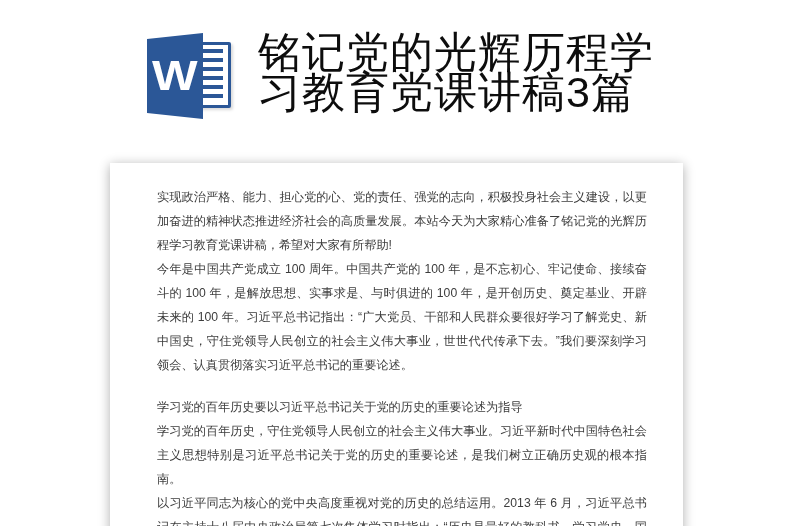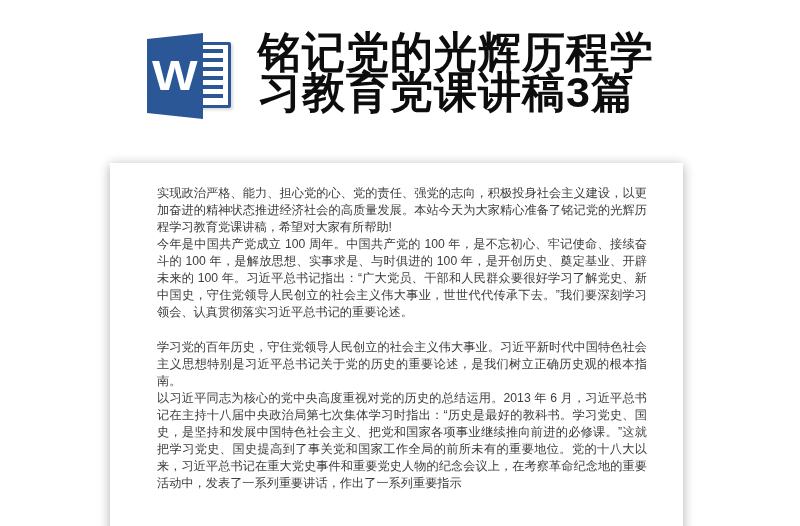--- a/index.html
+++ b/index.html
@@ -64,21 +64,21 @@
     line-height: 1;
     transform: scaleX(1.15);
   }
   .doc-title {
     position: absolute;
     left: 111px;
     top: 2px;
     width: 420px;
     font-size: 43px;
     line-height: 40px;
-    font-weight: bold;
+    font-weight: normal;
     color: #0d0d0d;
     letter-spacing: 1px;
     word-break: break-all;
   }
 
   
   .page {
     position: absolute;
     left: 110px;
     top: 163px;
@@ -86,21 +86,21 @@
     height: 1200px;
     box-sizing: border-box;
     background: #ffffff;
     box-shadow: 0 2px 11px rgba(0,0,0,0.32);
     padding: 22px 36px 0 47px;
   }
   .page p {
     margin: 0;
     width: 490px;
     font-size: 12.2px;
-    line-height: 17px;
+    line-height: 24px;
     min-height: 17.6px;
     color: #3c3c3c;
     text-align: justify;
     word-break: break-all;
   }
 </style>
 </head>
 <body>
 
 <div class="doc-header">
@@ -110,15 +110,16 @@
       <span class="wi-w">W</span>
     </div>
   </div>
   <div class="doc-title">铭记党的光辉历程学习教育党课讲稿3篇</div>
 </div>
 
 <div class="page">
   <p>实现政治严格、能力、担心党的心、党的责任、强党的志向，积极投身社会主义建设，以更加奋进的精神状态推进经济社会的高质量发展。本站今天为大家精心准备了铭记党的光辉历程学习教育党课讲稿，希望对大家有所帮助!</p>
   <p>今年是中国共产党成立 100 周年。中国共产党的 100 年，是不忘初心、牢记使命、接续奋斗的 100 年，是解放思想、实事求是、与时俱进的 100 年，是开创历史、奠定基业、开辟未来的 100 年。习近平总书记指出：“广大党员、干部和人民群众要很好学习了解党史、新中国史，守住党领导人民创立的社会主义伟大事业，世世代代传承下去。”我们要深刻学习领会、认真贯彻落实习近平总书记的重要论述。</p>
   <p></p>
+  <p>学习党的百年历史要以习近平总书记关于党的历史的重要论述为指导</p>
   <p>学习党的百年历史，守住党领导人民创立的社会主义伟大事业。习近平新时代中国特色社会主义思想特别是习近平总书记关于党的历史的重要论述，是我们树立正确历史观的根本指南。</p>
   <p>以习近平同志为核心的党中央高度重视对党的历史的总结运用。2013 年 6 月，习近平总书记在主持十八届中央政治局第七次集体学习时指出：“历史是最好的教科书。学习党史、国史，是坚持和发展中国特色社会主义、把党和国家各项事业继续推向前进的必修课。”这就把学习党史、国史提高到了事关党和国家工作全局的前所未有的重要地位。党的十八大以来，习近平总书记在重大党史事件和重要党史人物的纪念会议上，在考察革命纪念地的重要活动中，发表了一系列重要讲话，作出了一系列重要指示</p>
 </div>
 
 </body></html>

